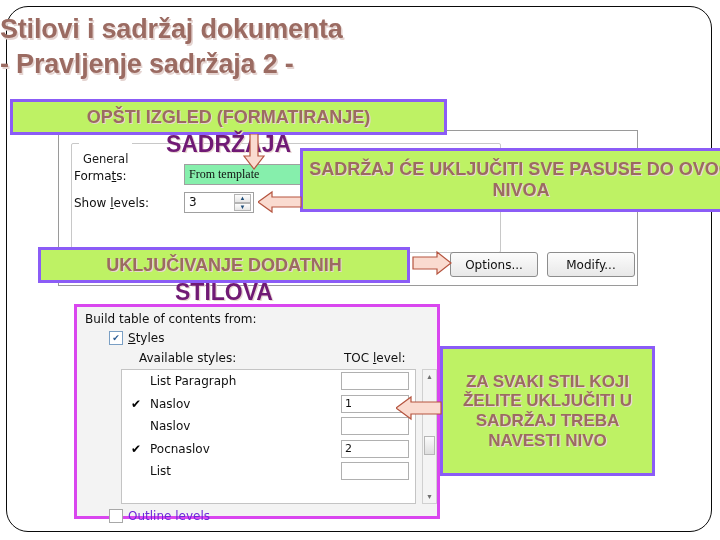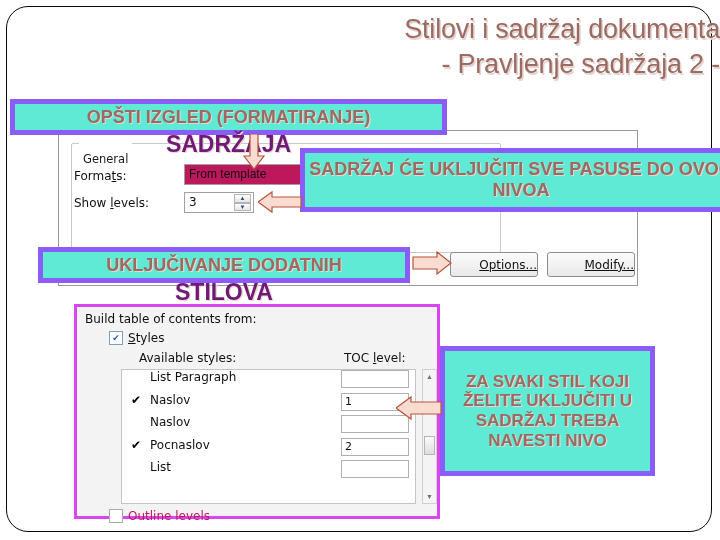--- a/index.html
+++ b/index.html
@@ -31,23 +31,23 @@
     box-sizing: border-box;
     pointer-events: none;
   }
 
   
   .title-block {
     position: absolute;
     left: 0;
     top: 12px;
     width: 720px;
-    text-align: right;
+    text-align: left;
     color: #9b6b62;
-    font-weight: normal;
+    font-weight: bold;
     font-size: 27px;
     line-height: 35px;
     letter-spacing: -0.2px;
     text-shadow: 1.5px 1.5px 0 #e4d3d0;
   }
   .title-line { display: block; white-space: nowrap; }
 
   
   .dlg-top {
     position: absolute;
@@ -85,26 +85,26 @@
   .lbl-levels  { left: 74px; top: 196px; }
   .u { text-decoration: underline; }
 
   .inp-formats {
     position: absolute;
     left: 184px;
     top: 164px;
     width: 172px;
     height: 21px;
     border: 1px solid #a0a0a0;
-    background: #be185d;
+    background: #86efac;
     box-sizing: border-box;
     font-size: 12px;
     color: #101010;
     padding: 2px 0 0 4px;
-    font-family: Liberation Sans, sans-serif;
+    font-family: Liberation Serif, serif;
   }
   .spin-wrap {
     position: absolute;
     left: 184px;
     top: 192px;
     width: 70px;
     height: 21px;
     border: 1px solid #a0a0a0;
     background: #ffffff;
     box-sizing: border-box;
@@ -128,23 +128,22 @@
   }
 
   .btn-win {
     position: absolute;
     height: 23px;
     border: 1px solid #8d8d8d;
     border-radius: 3px;
     background: linear-gradient(#fcfcfc,#e8e8e8);
     font-size: 12px;
     color: #101010;
-    display: flex; align-items: center; justify-content: flex-end;
-    font-family: "DejaVu Sans", sans-serif;
-    text-decoration: underline;
+    display: flex; align-items: center; justify-content: center;
+    font-family: "DejaVu Sans", sans-serif;
   }
   .btn-options { left: 450px; top: 252px; width: 86px; }
   .btn-modify  { left: 547px; top: 252px; width: 86px; }
 
   
   .dlg-bot {
     position: absolute;
     left: 74px;
     top: 304px;
     width: 366px;
@@ -187,20 +186,21 @@
     width: 295px; height: 135px;
     background: #ffffff;
     border: 1px solid #c4c4c4;
     box-sizing: border-box;
     overflow: hidden;
   }
   .style-row {
     position: relative;
     height: 22.5px;
     display: flex;
+    align-items: center;
   }
   .style-check {
     width: 28px; text-align: center;
     font-size: 12px; color: #000;
     font-family: "DejaVu Sans", sans-serif;
   }
   .style-name {
     flex: 1;
     font-size: 12px; color: #101010;
     font-family: "DejaVu Sans", sans-serif;
@@ -233,34 +233,34 @@
   .sb-thumb {
     position: absolute; left: 1px; top: 66px;
     width: 11px; height: 19px;
     background: linear-gradient(#fbfbfb,#dedede);
     border: 1px solid #b6b6b6;
     box-sizing: border-box;
   }
   .chk-outline {
     position: absolute; left: 32px; top: 202px;
     display: flex; align-items: center; gap: 5px;
-    font-size: 12px; color: #be185d;
+    font-size: 12px; color: #6d28d9;
     font-family: "DejaVu Sans", sans-serif;
   }
   .chkbox-empty {
     width: 12px; height: 12px;
     border: 1px solid #a8a8a8;
     background: #ffffff;
   }
 
   
   .callout {
     position: absolute;
-    background: #5eead4;
-    border: 5px solid #8b5cf6;
+    background: #bef264;
+    border: 3px solid #8b5cf6;
     box-sizing: border-box;
     color: #9b6b62;
     font-weight: bold;
     text-align: center;
     text-shadow: 1.2px 1.2px 0 #e8d6d2;
     display: flex;
     align-items: center;
     justify-content: center;
     line-height: 1.15;
   }

